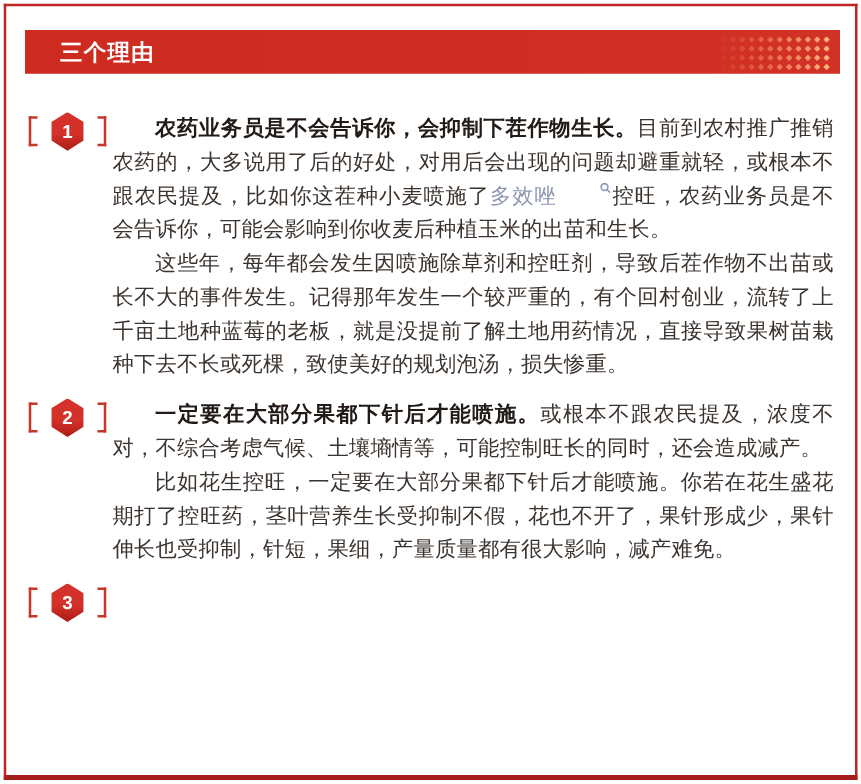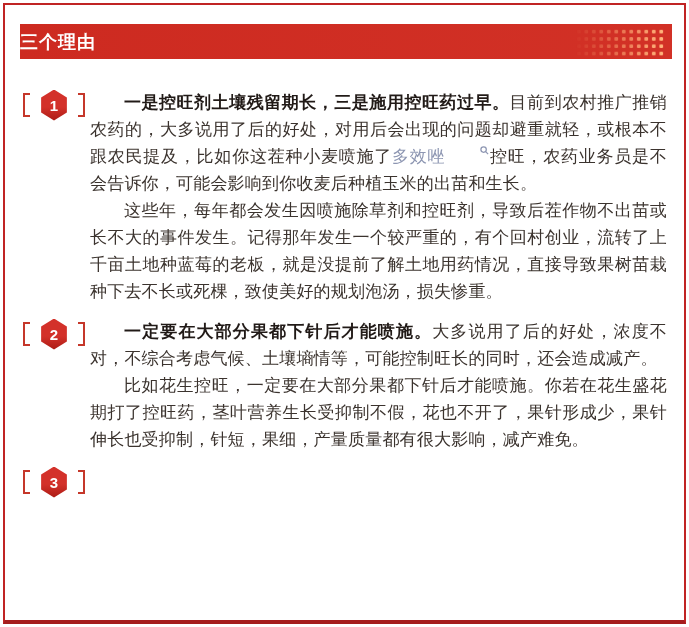--- a/index.html
+++ b/index.html
@@ -16,20 +16,21 @@
     position:relative;
   }
   
   .band{
     position:absolute;left:15px;top:19px;right:12px;height:35px;
     background:linear-gradient(90deg,#cd2a20,#d23126);
     display:flex;align-items:center;
   }
   .band-title{
     color:#ffffff;font-weight:bold;font-size:18px;letter-spacing:1px;
+    padding-left:28px;
   }
   .band-dots{
     position:absolute;right:6px;top:3px;bottom:3px;width:92px;
     background-image:radial-gradient(circle,#ffb27a 1.9px,rgba(255,178,122,0) 2.1px);
     background-size:7.5px 7.3px;
     background-position:1px 1px;
     -webkit-mask-image:linear-gradient(to right,transparent 0%,rgba(0,0,0,.45) 45%,#000 95%);
     mask-image:linear-gradient(to right,transparent 0%,rgba(0,0,0,.45) 45%,#000 95%);
   }
   
@@ -80,36 +81,36 @@
 
   <div class="content">
 
     <div class="section">
       <div class="badge">
         <span class="bracket l"></span>
         <span class="hex">1</span>
         <span class="bracket r"></span>
       </div>
       <div class="sec-text">
-        <p><span class="lead">一是控旺剂土壤残留期长，三是施用控旺药过早。</span><span>目前到农村推广推销农药的，大多说用了后的好处，对用后会出现的问题却避重就轻，或根本不跟农民提及，比如你这茬种小麦喷施了</span><a class="term-link"><span>多效唑</span><span class="sup-icon"><svg width="9" height="9" viewBox="0 0 10 10">
+        <p><span class="lead">农药业务员是不会告诉你，会抑制下茬作物生长。</span><span>目前到农村推广推销农药的，大多说用了后的好处，对用后会出现的问题却避重就轻，或根本不跟农民提及，比如你这茬种小麦喷施了</span><a class="term-link"><span>多效唑</span><span class="sup-icon"><svg width="9" height="9" viewBox="0 0 10 10">
                   <circle cx="4" cy="4" r="3" fill="none" stroke="#8d96b2" stroke-width="1.4"></circle>
                   <line x1="6.3" y1="6.3" x2="9" y2="9" stroke="#8d96b2" stroke-width="1.4"></line>
                 </svg></span></a><span>控旺，农药业务员是不会告诉你，可能会影响到你收麦后种植玉米的出苗和生长。</span></p>
         <p>这些年，每年都会发生因喷施除草剂和控旺剂，导致后茬作物不出苗或长不大的事件发生。记得那年发生一个较严重的，有个回村创业，流转了上千亩土地种蓝莓的老板，就是没提前了解土地用药情况，直接导致果树苗栽种下去不长或死棵，致使美好的规划泡汤，损失惨重。</p>
       </div>
     </div>
 
     <div class="section">
       <div class="badge">
         <span class="bracket l"></span>
         <span class="hex">2</span>
         <span class="bracket r"></span>
       </div>
       <div class="sec-text">
-        <p><span class="lead">一定要在大部分果都下针后才能喷施。</span><span>大多说用了后的好处，浓度不对，不综合考虑气候、土壤墒情等，可能控制旺长的同时，还会造成减产。</span></p>
+        <p><span class="lead">一定要在大部分果都下针后才能喷施。</span><span>或根本不跟农民提及，浓度不对，不综合考虑气候、土壤墒情等，可能控制旺长的同时，还会造成减产。</span></p>
         <p>比如花生控旺，一定要在大部分果都下针后才能喷施。你若在花生盛花期打了控旺药，茎叶营养生长受抑制不假，花也不开了，果针形成少，果针伸长也受抑制，针短，果细，产量质量都有很大影响，减产难免。</p>
       </div>
     </div>
 
     <div class="section">
       <div class="badge">
         <span class="bracket l"></span>
         <span class="hex">3</span>
         <span class="bracket r"></span>
       </div>

